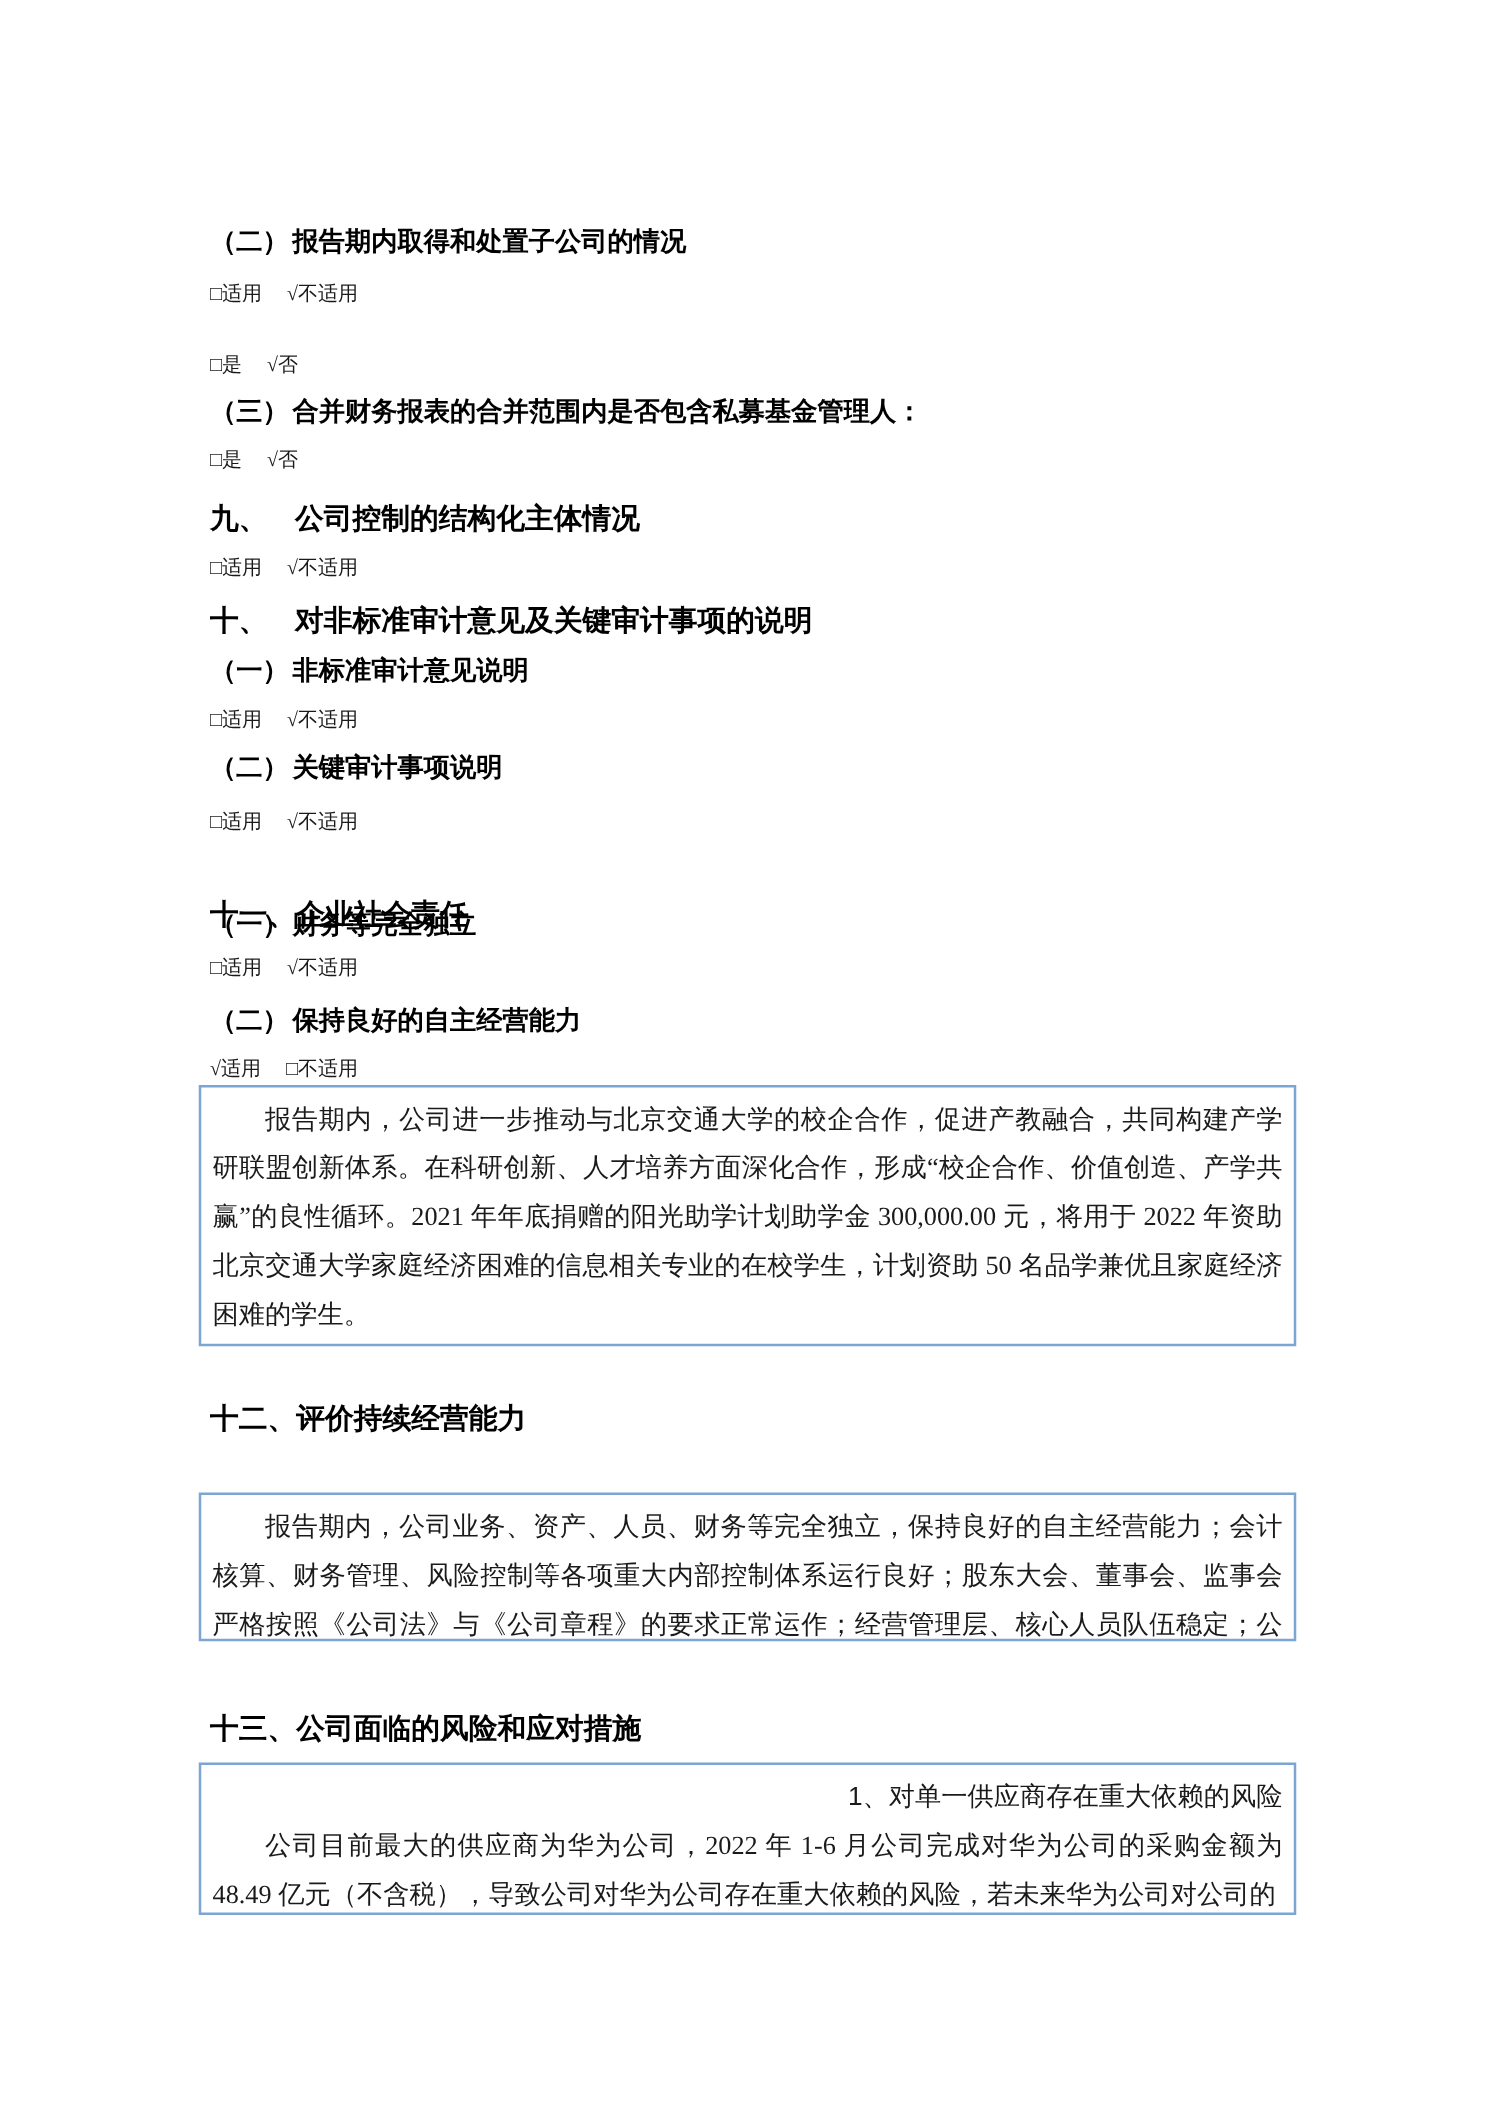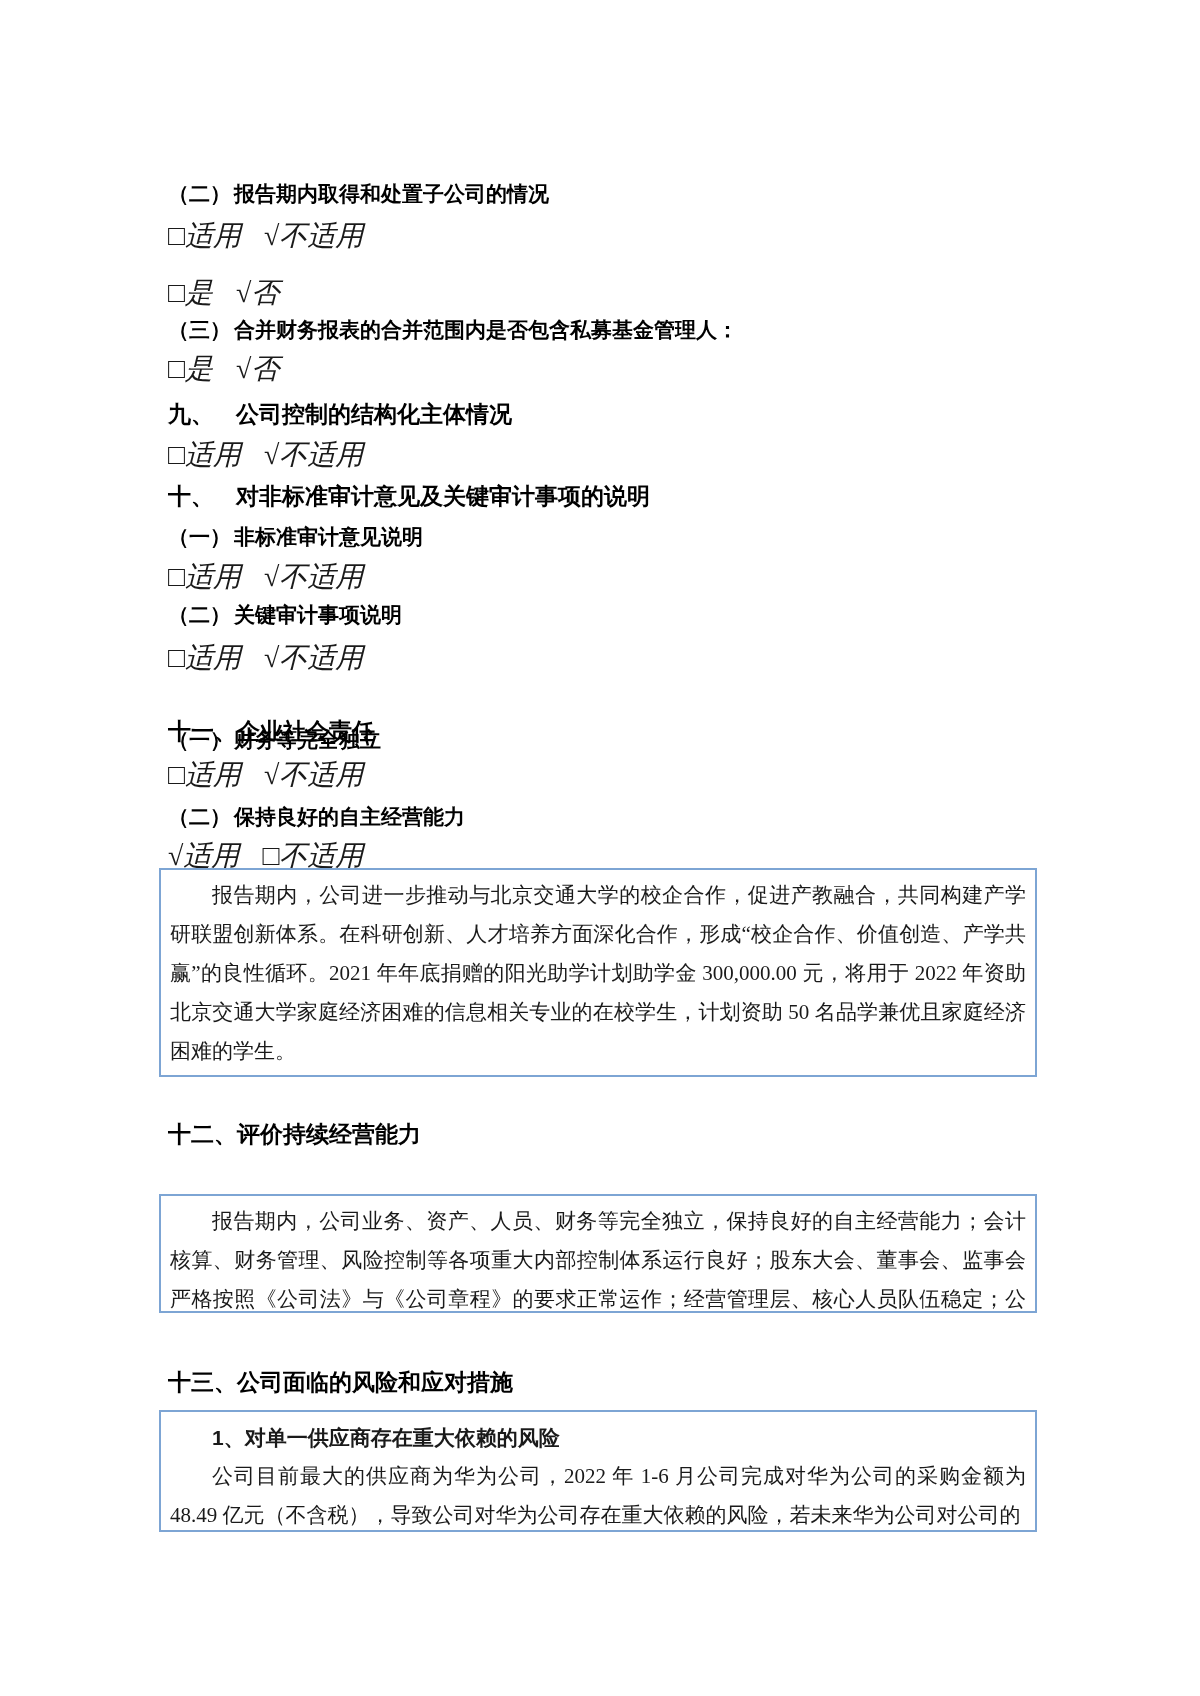--- a/index.html
+++ b/index.html
@@ -23,24 +23,23 @@
     font-weight:700;
     color:#000;
   }
   .h2{font-size:23px;line-height:30px;}
   .h3{font-size:21px;line-height:28px;}
   .h2 .num{min-width:68px;flex:0 0 auto;}
   .h3 .num{min-width:66px;flex:0 0 auto;}
   .check{
     position:absolute;
     left:168px;
-    font-size:28px;
+    font-size:16px;
     line-height:26px;
     white-space:nowrap;
-    font-style:italic;
   }
   .check .opt{margin-right:16px;}
   .bold-line{
     position:absolute;
     left:168px;
     margin:0;
     font-family:"Liberation Sans","DejaVu Sans",sans-serif;
     font-weight:700;
     font-size:21px;
     line-height:26px;
@@ -57,22 +56,22 @@
     line-height:39px;
     text-align:justify;
     overflow:hidden;
     background:#ffffff;
   }
   .textbox p{margin:0;text-indent:42px;}
   .textbox .subtitle{
     margin:0;
     text-indent:42px;
     font-family:"Liberation Sans","DejaVu Sans",sans-serif;
-    font-weight:700;
-    text-align:left;
+    font-weight:400;
+    text-align:right;
   }
 </style>
 </head>
 <body>
 
 <div class="page">
 
   <h3 class="h3" style="top:180px">
     <span class="num">（二）</span>
     <span class="t">报告期内取得和处置子公司的情况</span>

